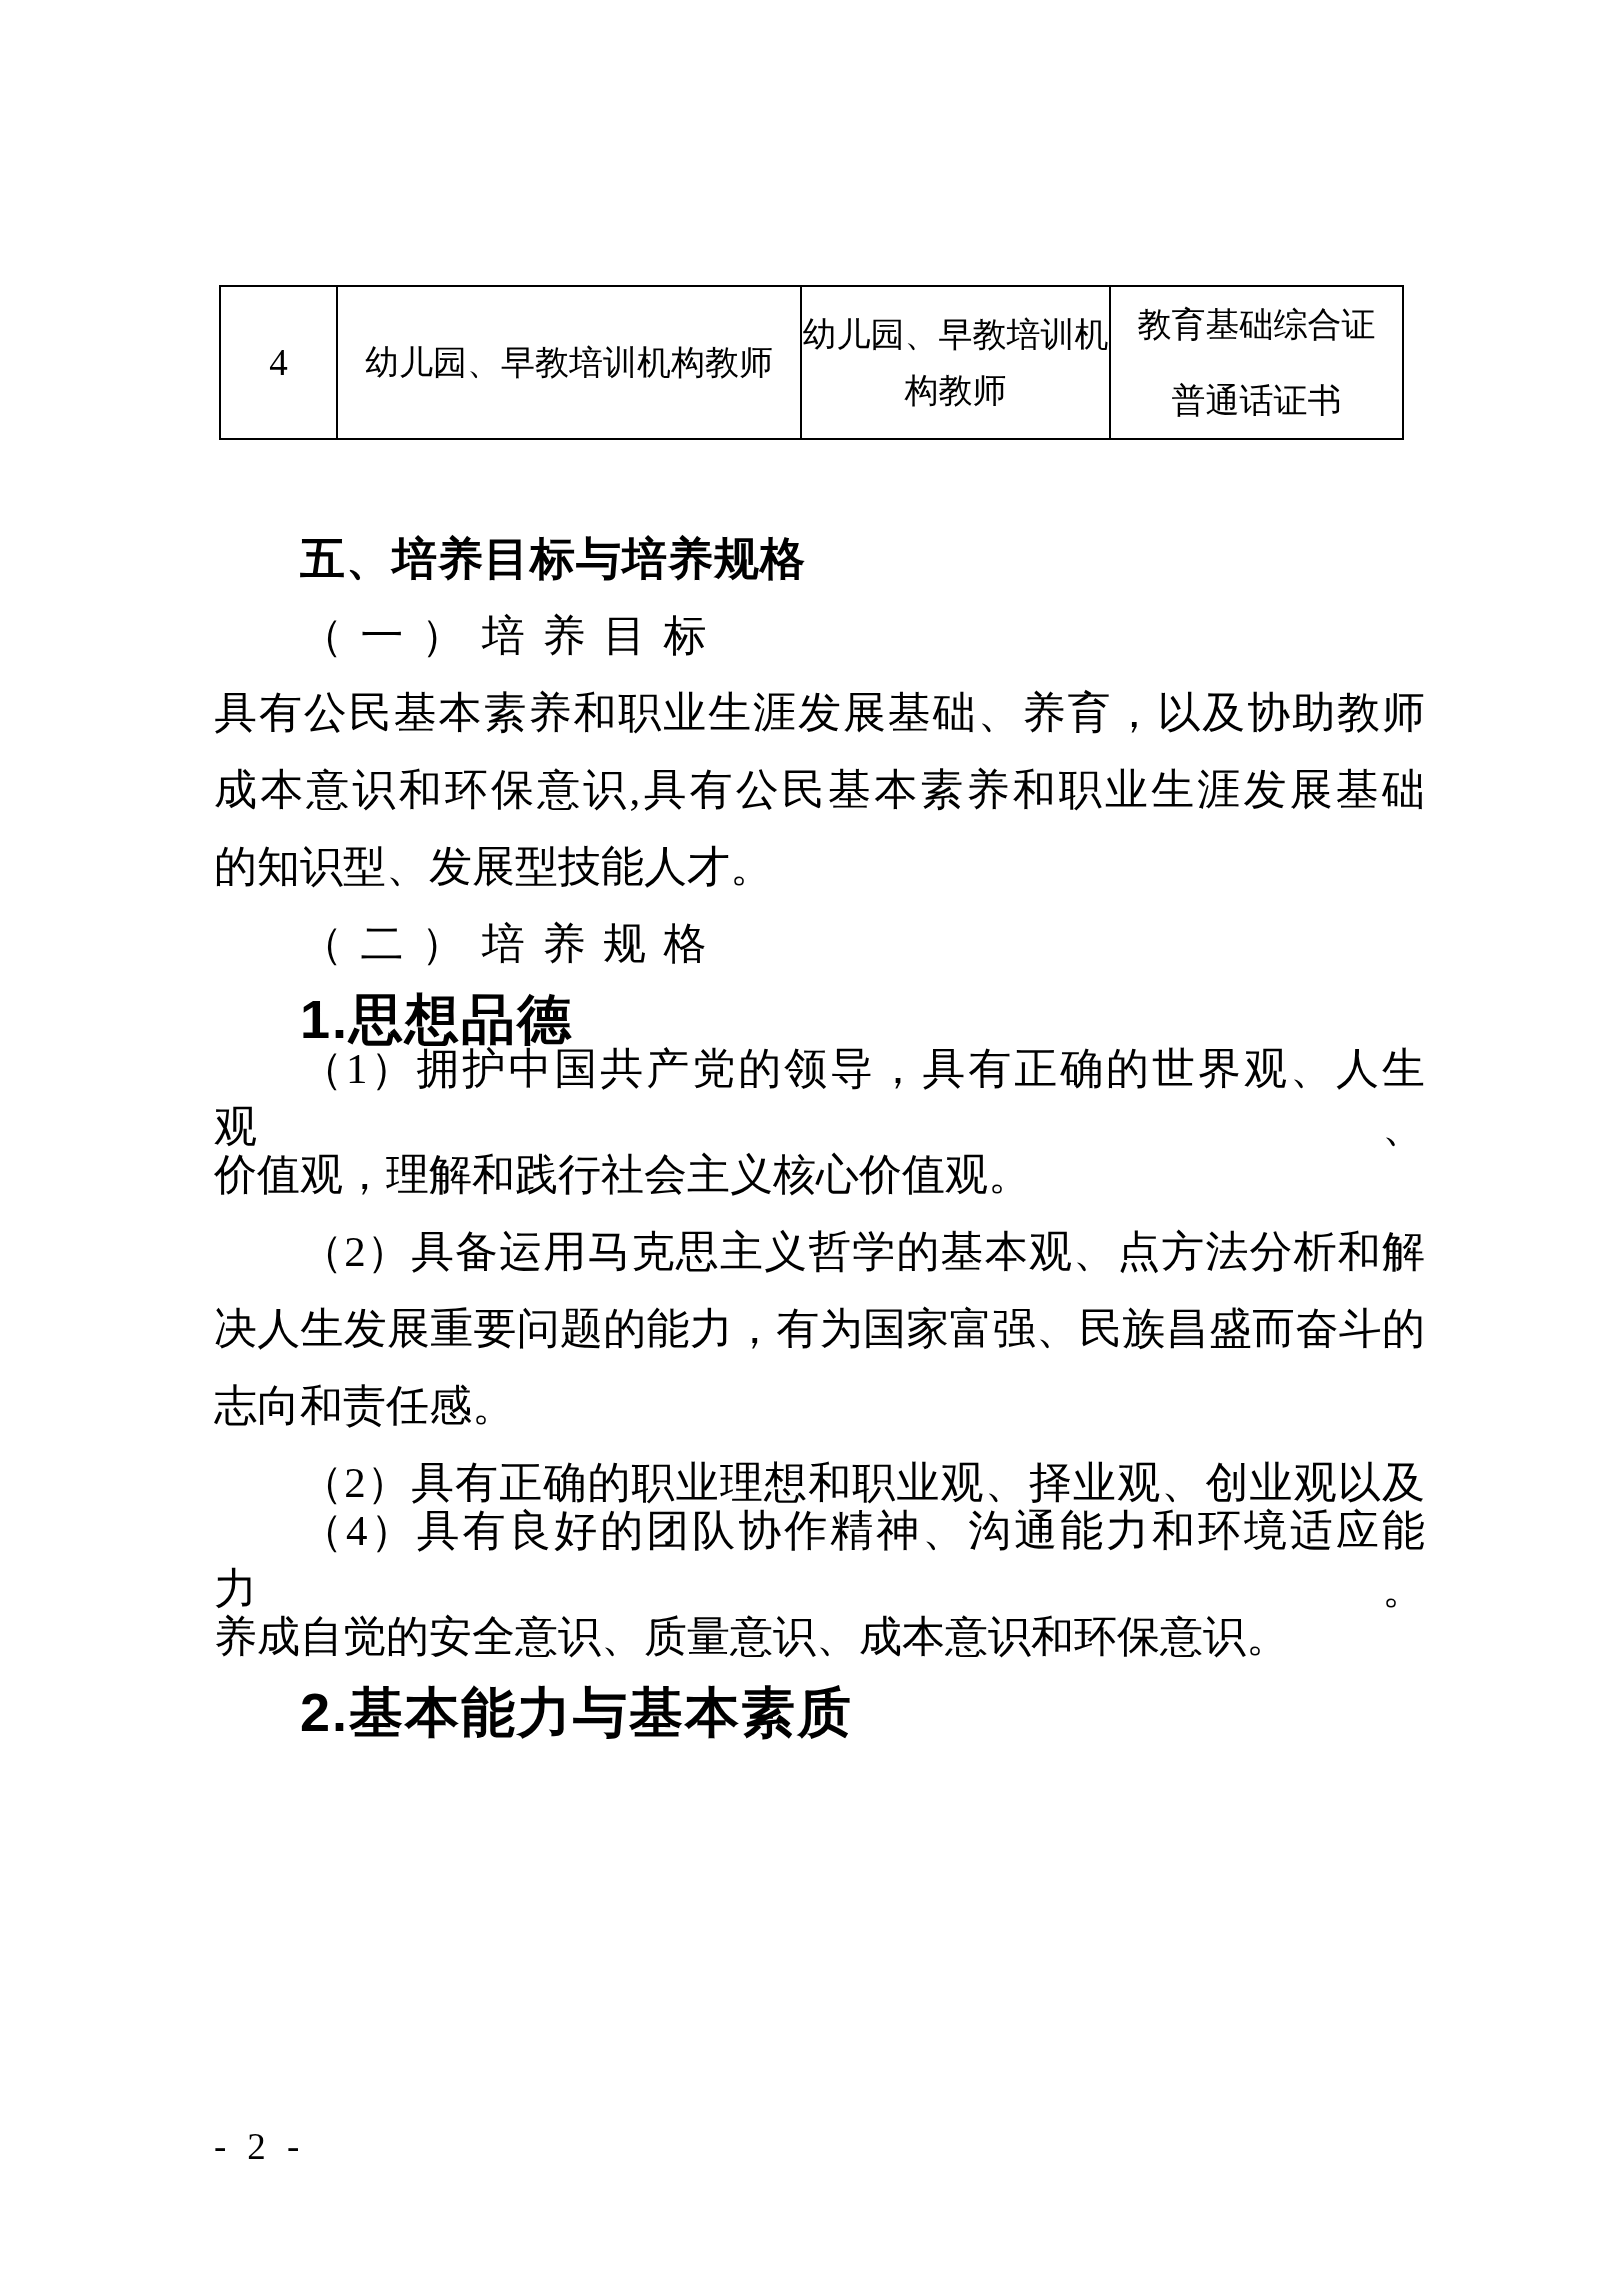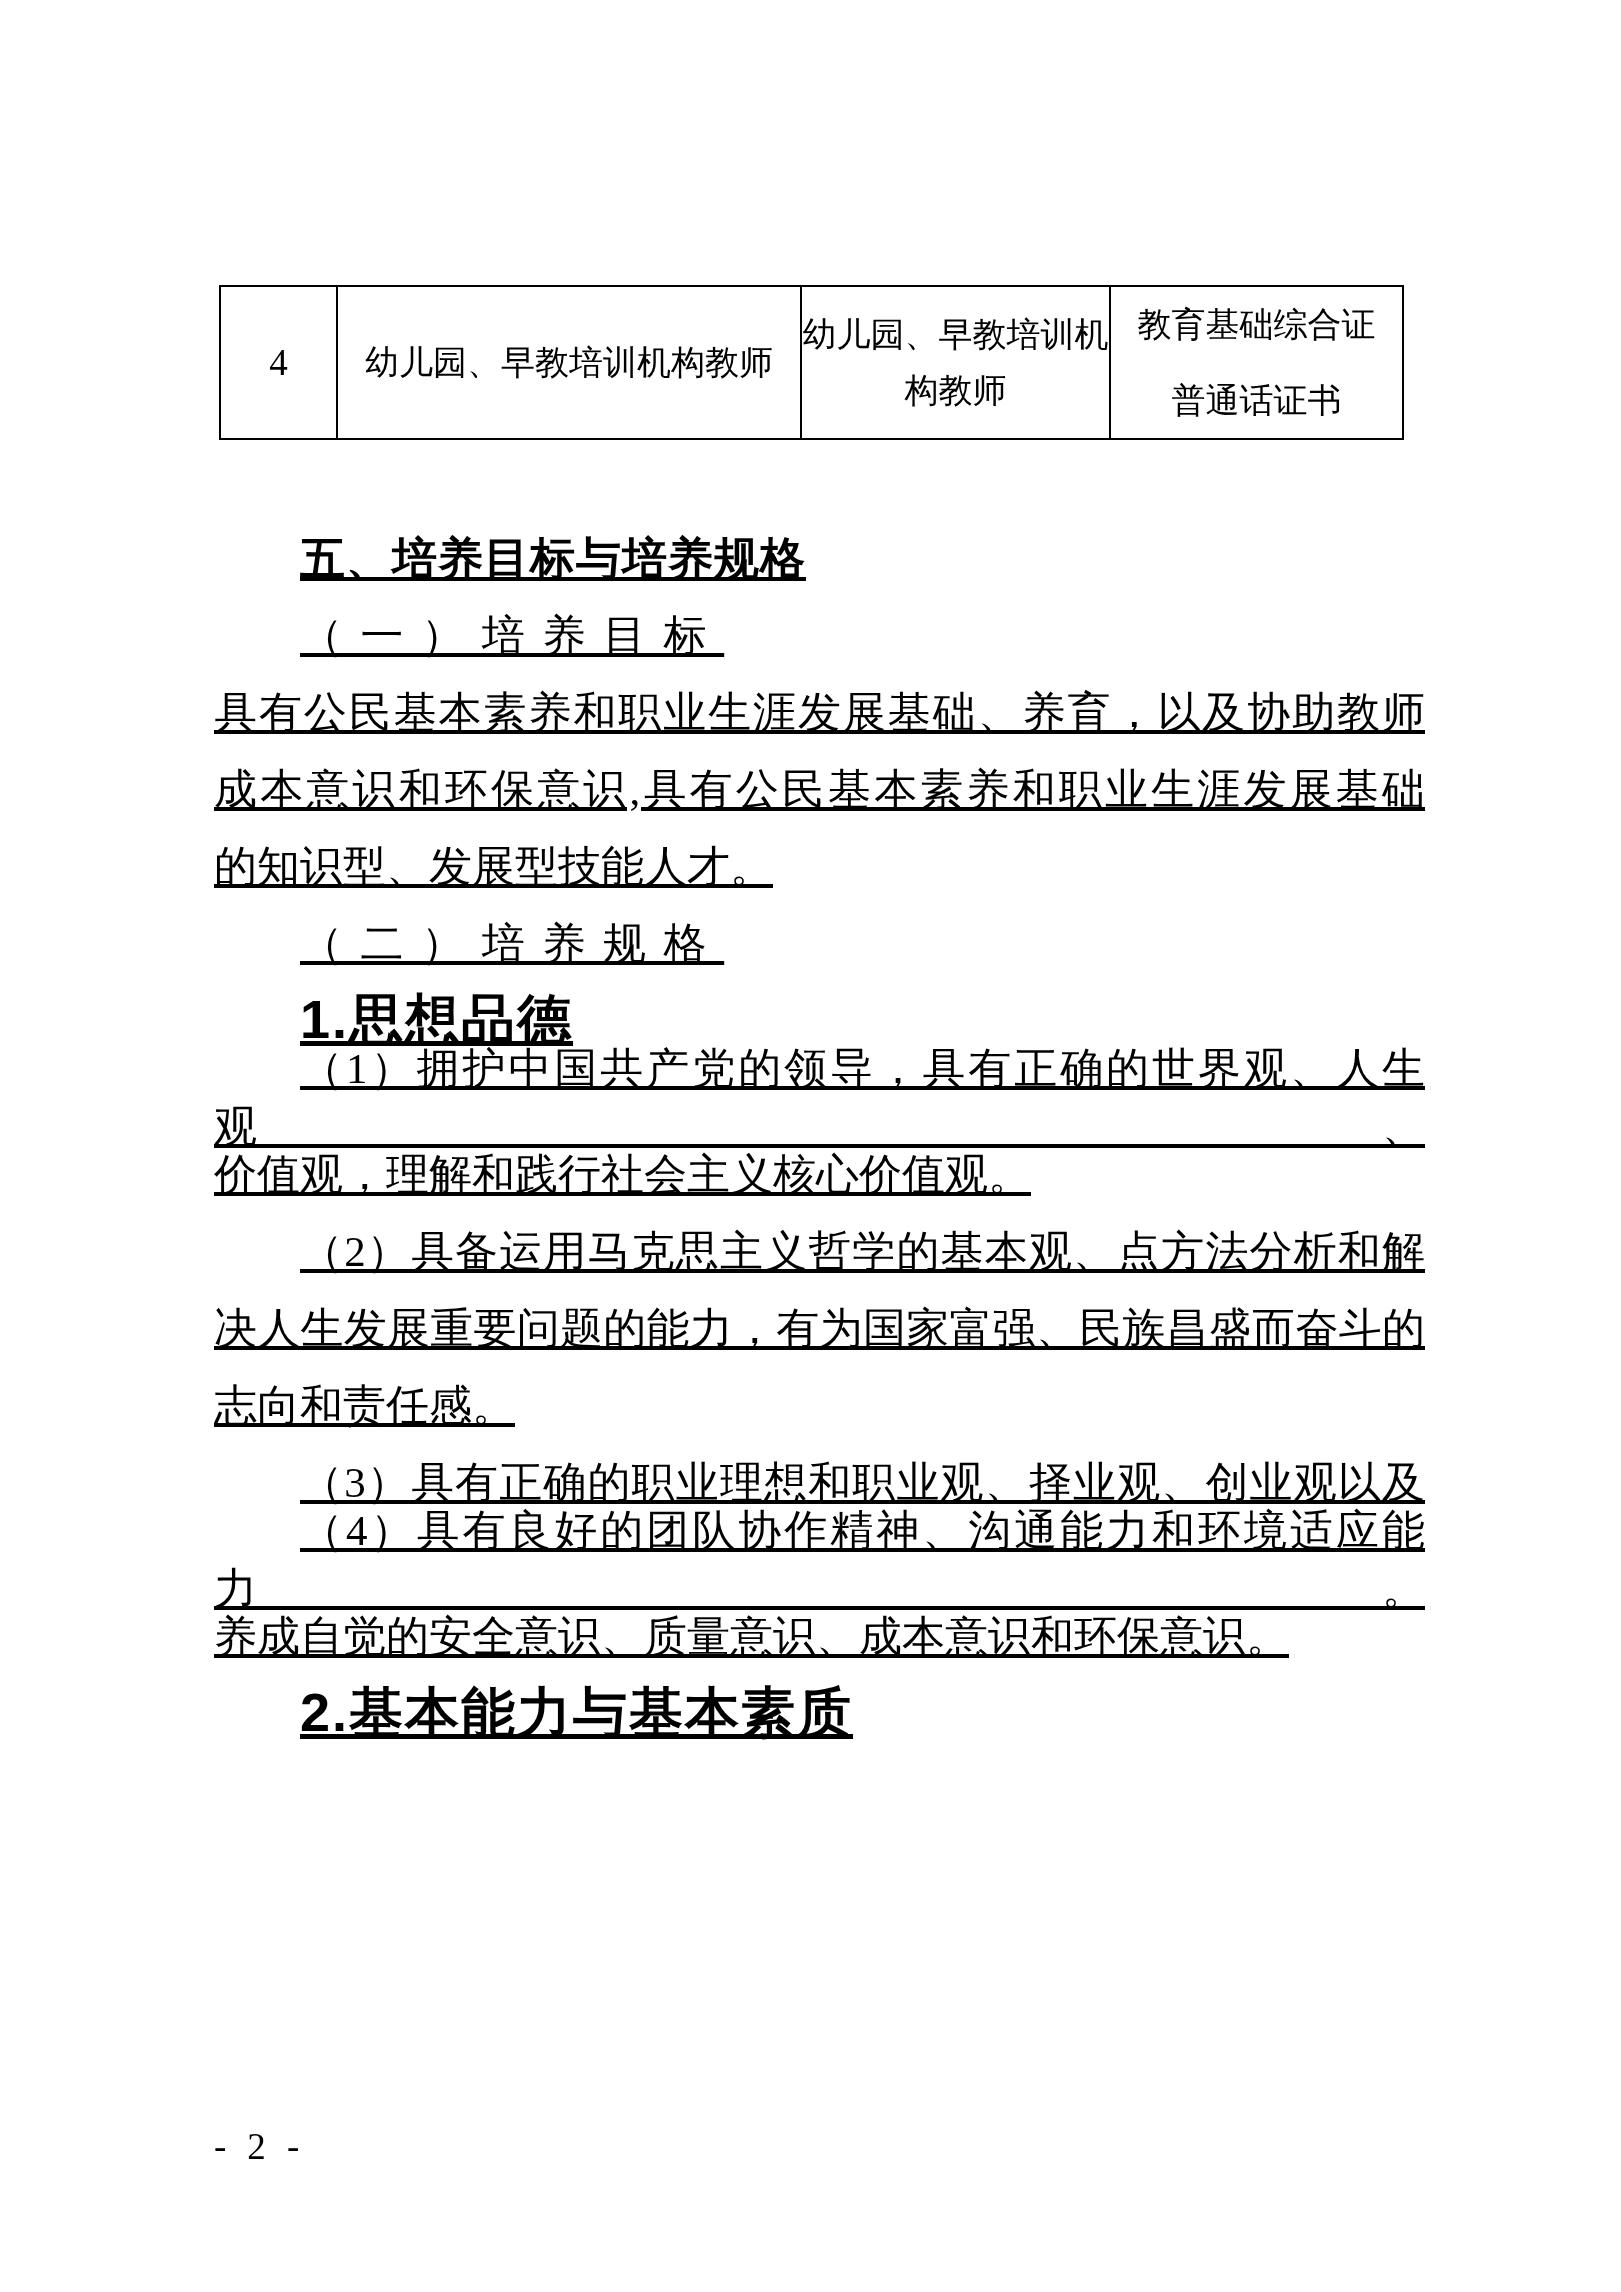--- a/index.html
+++ b/index.html
@@ -51,21 +51,20 @@
     height: 77px;
     display: flex;
     align-items: center;
   }
   .line > span {
     display: block;
     width: 100%;
     white-space: nowrap;
     font-size: 43px;
     font-family: "Liberation Serif", serif;
-    text-decoration: underline;
   }
   .line.full > span {
     white-space: normal;
     text-align: justify;
     text-align-last: justify;
   }
   .line.indent > span { text-indent: 86px; }
   .line.h1 > span {
     font-family: "Liberation Sans", sans-serif;
     font-weight: bold;
@@ -146,21 +145,21 @@
     <div class="line indent full">
         <span>（2）具备运用马克思主义哲学的基本观、点方法分析和解</span>
       </div>
     <div class="line full">
         <span>决人生发展重要问题的能力，有为国家富强、民族昌盛而奋斗的</span>
       </div>
     <div class="line">
         <span>志向和责任感。</span>
       </div>
     <div class="line indent full">
-        <span>（3）具有正确的职业理想和职业观、择业观、创业观以及</span>
+        <span>（2）具有正确的职业理想和职业观、择业观、创业观以及</span>
       </div>
     <div class="line indent full">
         <span>（4）具有良好的团队协作精神、沟通能力和环境适应能力。</span>
       </div>
     <div class="line">
         <span>养成自觉的安全意识、质量意识、成本意识和环保意识。</span>
       </div>
     <div class="line h3 indent">
         <span>2.基本能力与基本素质</span>
       </div>

